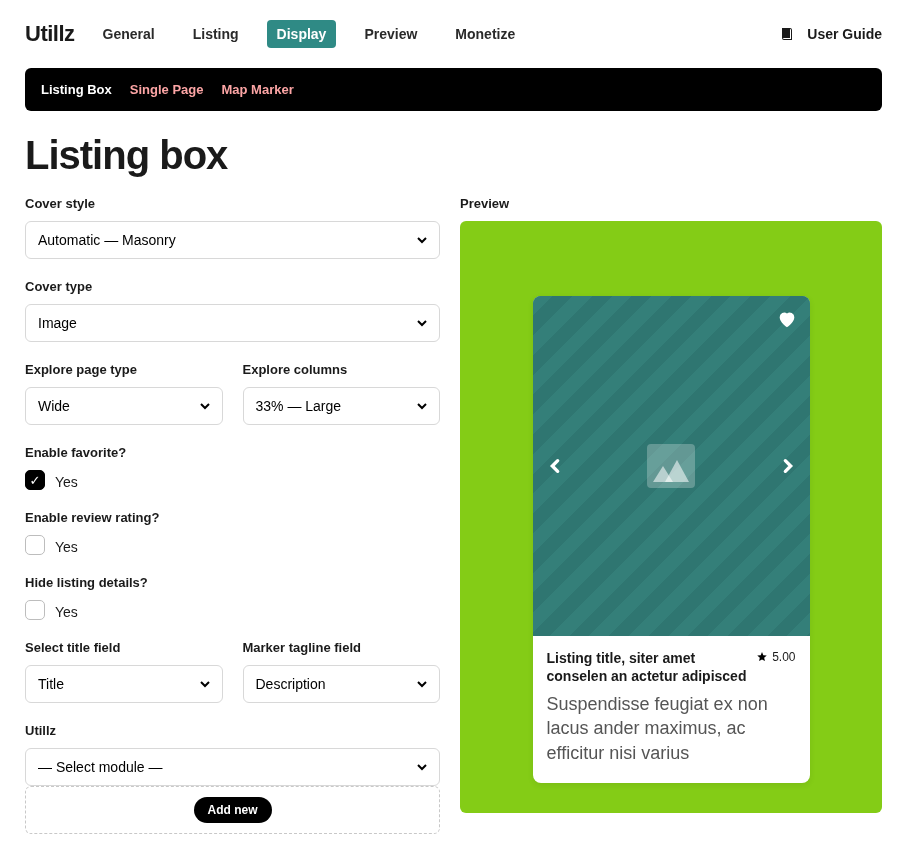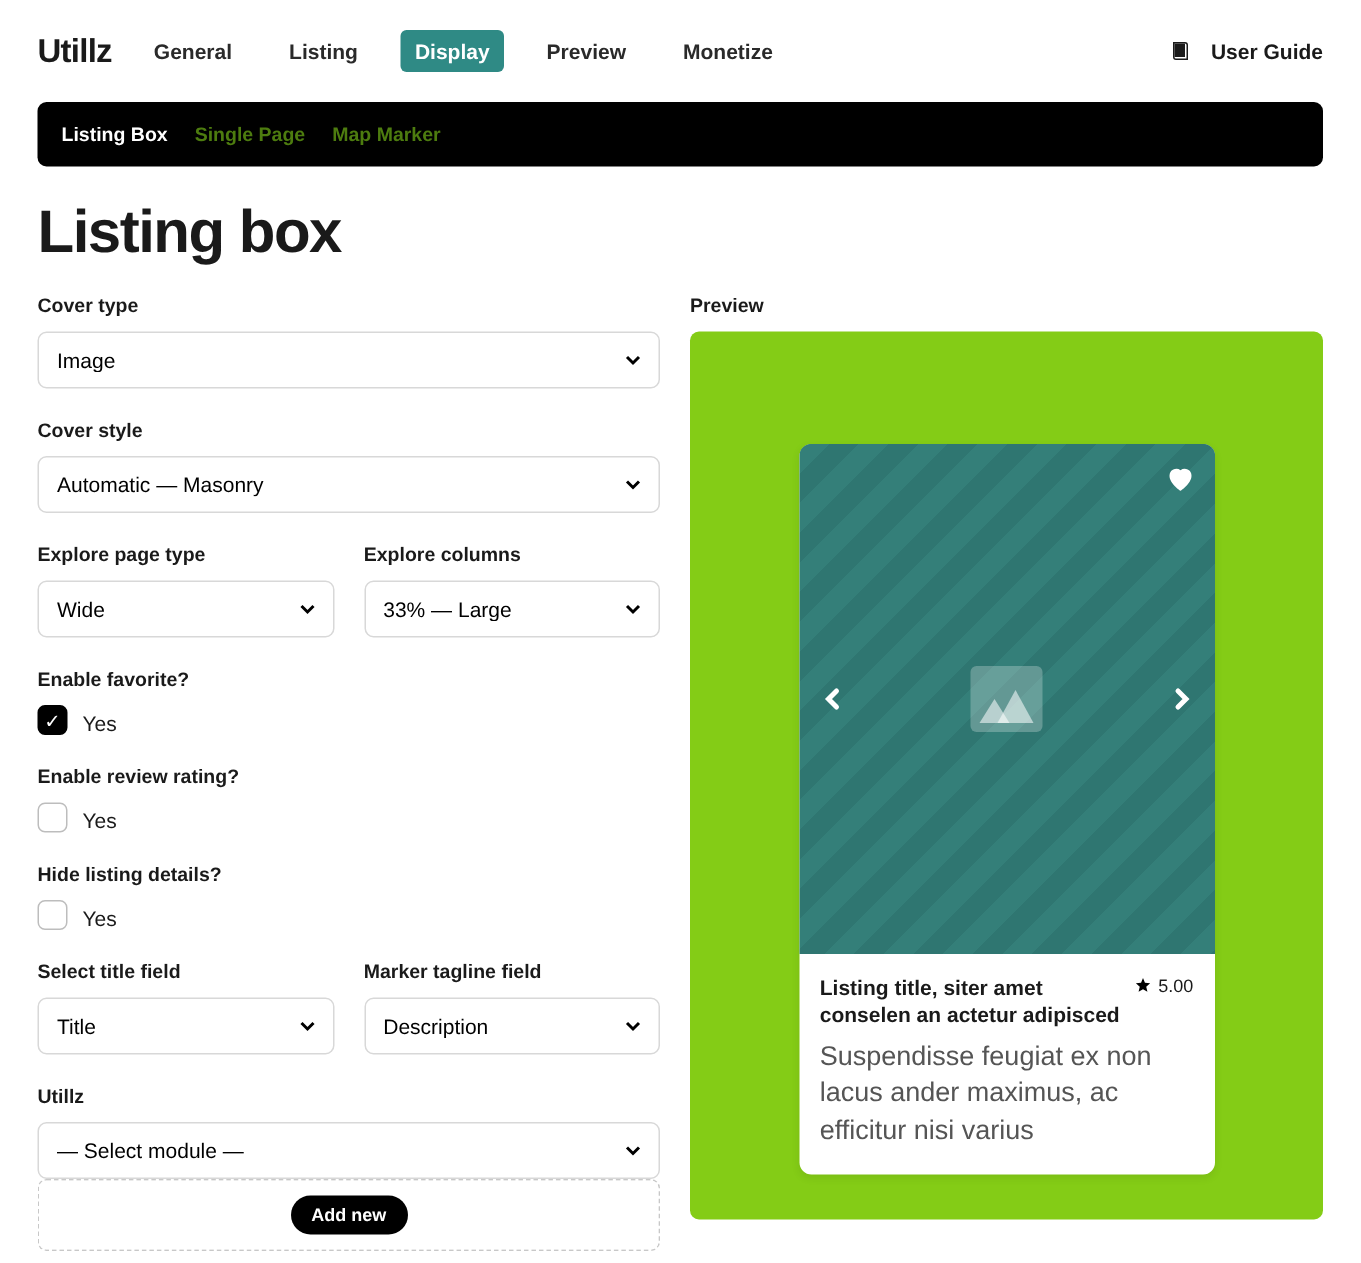--- a/index.html
+++ b/index.html
@@ -6,21 +6,21 @@
 body { font-family: -apple-system, BlinkMacSystemFont, "Segoe UI", Arial, sans-serif; background: #fff; color: #1a1a1a; width: 907px; }
 .app { padding: 0 25px 25px; }
 .topbar { display: flex; align-items: center; justify-content: space-between; padding: 20px 0; }
 .topnav { display: flex; align-items: center; gap: 18px; }
 .brand { font-size: 22px; font-weight: 700; letter-spacing: -0.5px; }
 .topnav-item { font-size: 14px; font-weight: 600; color: #2a2a2a; padding: 6px 10px; border-radius: 4px; cursor: pointer; }
 .topnav-item.active { background: #2f8a85; color: #fff; }
 .userguide { display: flex; align-items: center; gap: 12px; font-size: 14px; font-weight: 600; cursor: pointer; }
 .userguide .icn { width: 16px; height: 16px; }
 .subnav { background: #000; border-radius: 6px; padding: 14px 16px; display: flex; gap: 18px; }
-.subnav-item { font-size: 13px; font-weight: 600; color: #4d7c0f; cursor: pointer; }
+.subnav-item { font-size: 13px; font-weight: 600; color: #fca5a5; cursor: pointer; }
 .subnav-item.active { color: #fff; }
 .page-title { font-size: 40px; font-weight: 800; margin: 22px 0 18px; letter-spacing: -1px; }
 .main { display: flex; gap: 20px; }
 .col-left { flex: 0 0 415px; }
 .col-right { flex: 1; }
 .field-label { font-size: 13px; font-weight: 700; margin-bottom: 10px; display: block; }
 .field { margin-bottom: 20px; }
 .select-wrap { position: relative; }
 .select { width: 100%; border: 1px solid #d8d8d8; border-radius: 6px; padding: 10px 12px; font-size: 14px; background: #fff; appearance: none; cursor: pointer; font-family: inherit; }
 .chev { position: absolute; right: 12px; top: 50%; transform: translateY(-50%); pointer-events: none; }
@@ -81,35 +81,35 @@
   <div class="subnav-item">Single Page</div>
   <div class="subnav-item">Map Marker</div>
 </div>
 
 <h1 class="page-title">Listing box</h1>
 
 <div class="main">
   <div class="col-left">
 
     <div class="field">
-      <label class="field-label">Cover type</label>
+      <label class="field-label">Cover style</label>
       <div class="select-wrap">
-        <select class="select"><option>Image</option></select>
+        <select class="select"><option>Automatic — Masonry</option></select>
         <span class="chev">
               <svg width="12" height="12" viewBox="0 0 12 12">
                 <path d="M2 4l4 4 4-4" stroke="#000" stroke-width="2" fill="none"></path>
               </svg>
             </span>
       </div>
     </div>
 
     <div class="field">
-      <label class="field-label">Cover style</label>
+      <label class="field-label">Cover type</label>
       <div class="select-wrap">
-        <select class="select"><option>Automatic — Masonry</option></select>
+        <select class="select"><option>Image</option></select>
         <span class="chev">
               <svg width="12" height="12" viewBox="0 0 12 12">
                 <path d="M2 4l4 4 4-4" stroke="#000" stroke-width="2" fill="none"></path>
               </svg>
             </span>
       </div>
     </div>
 
     <div class="row2">
       <div class="field">

